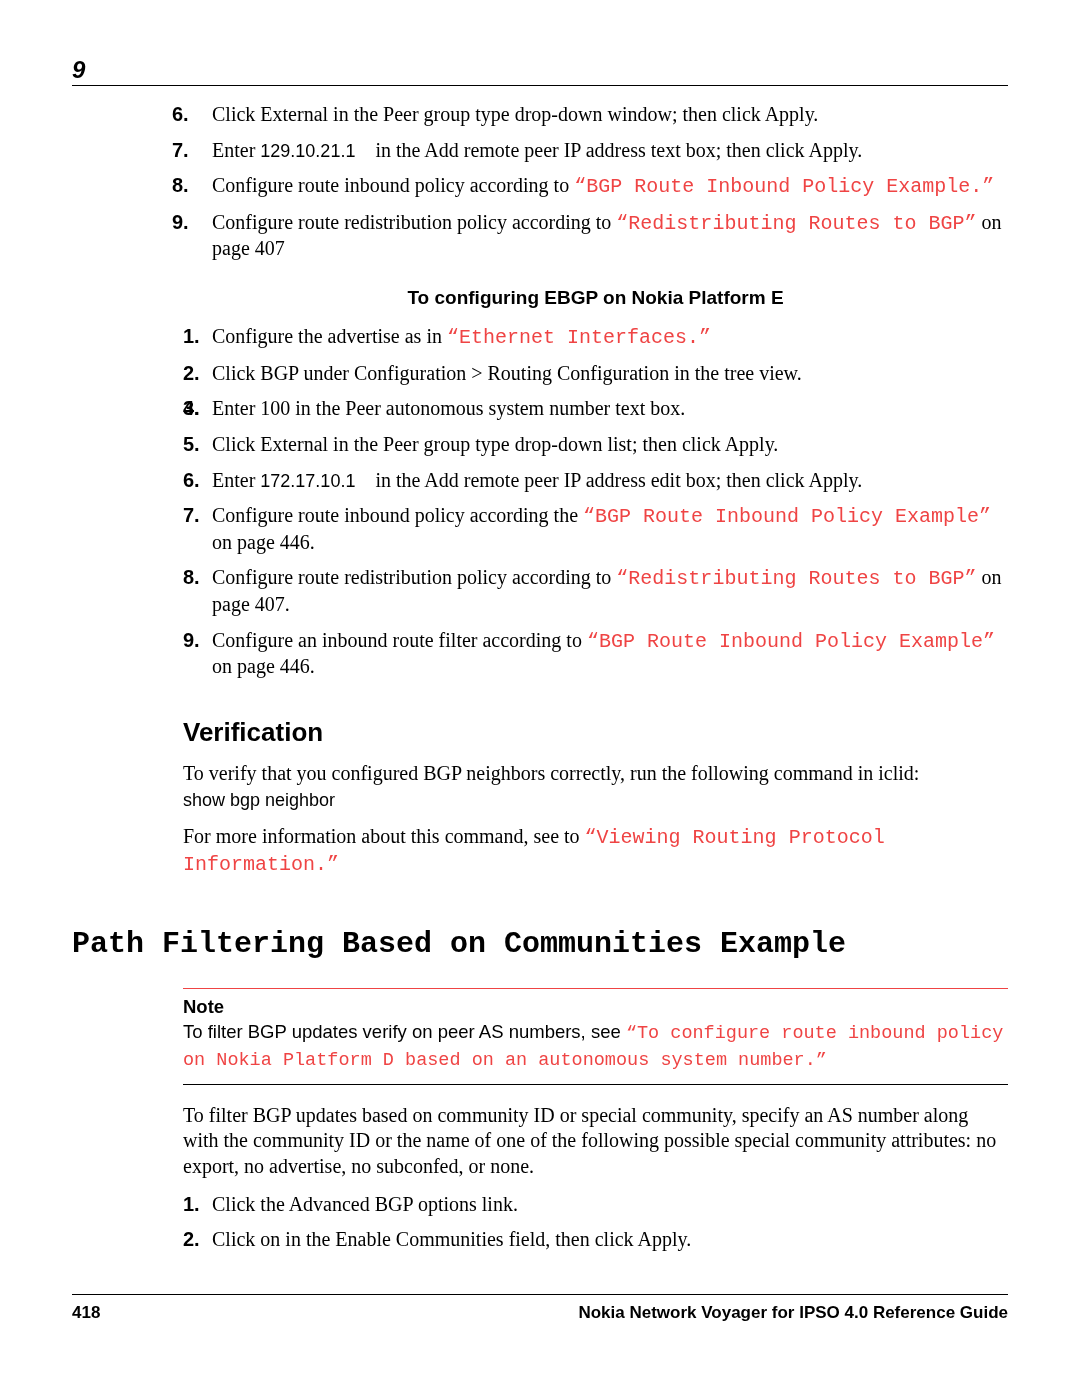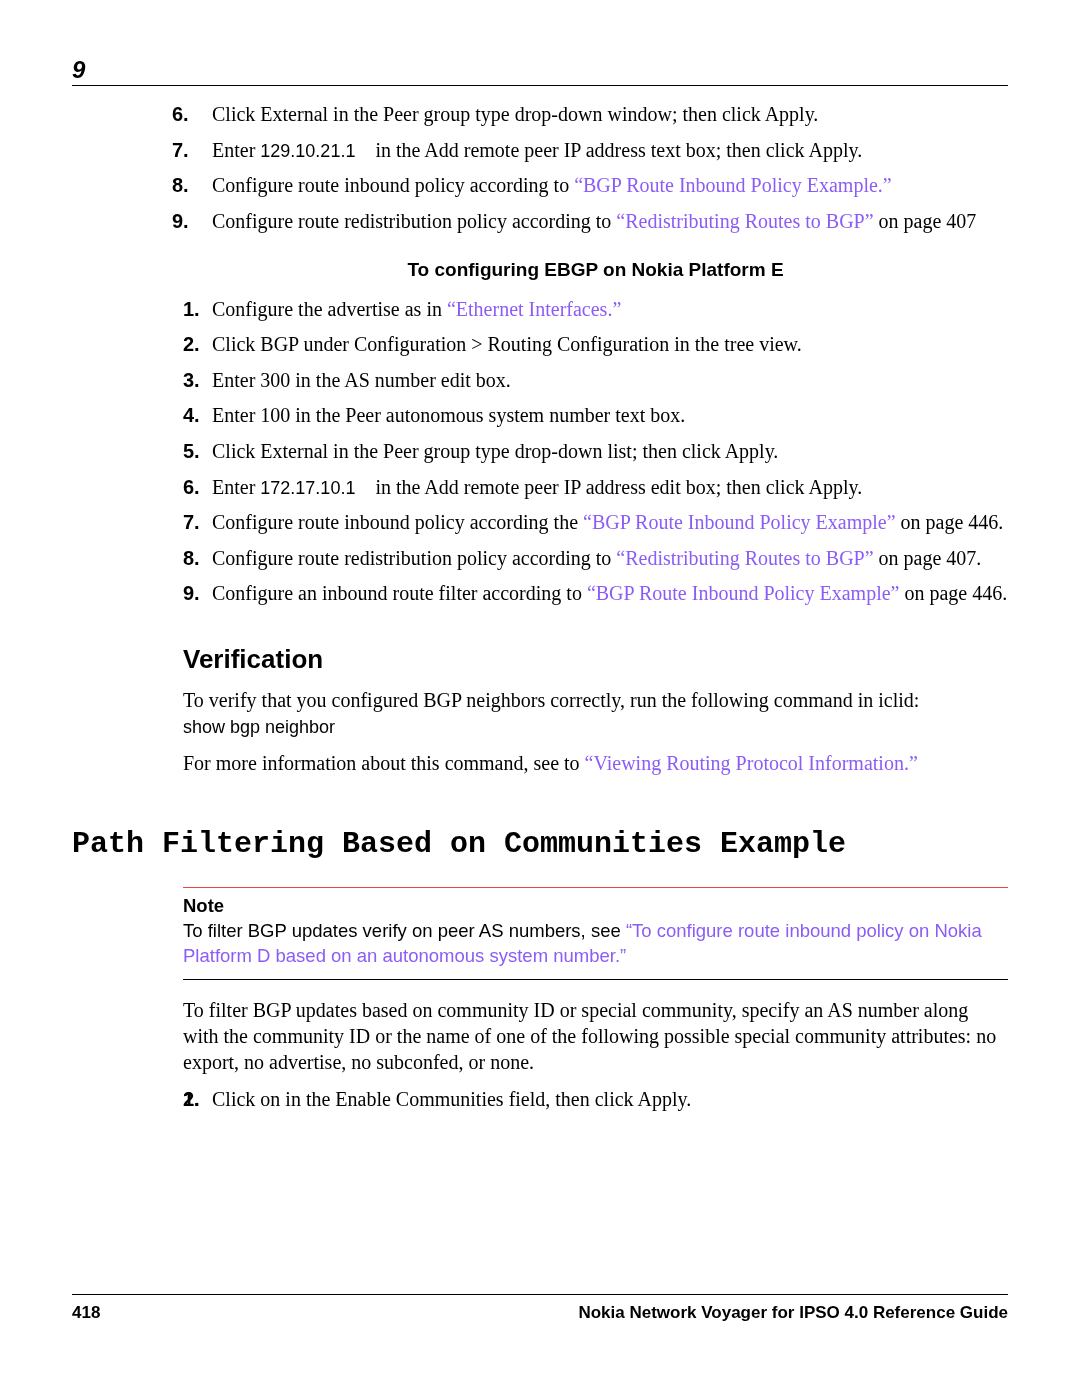--- a/index.html
+++ b/index.html
@@ -80,22 +80,23 @@
   .h1 {
     font-family: Liberation Mono, monospace;
     font-weight: bold;
     font-size: 30px;
     margin: 48px 0 24px 0;
   }
   .para {
     margin: 0 0 12px 111px;
   }
   a.xref {
-    color: #8b5cf6;
+    color: #ef4444;
     text-decoration: none;
+    font-family: Liberation Mono, monospace;
   }
   .mono {
     font-family: Arial, Helvetica, sans-serif;
     font-size: 18px;
   }
   .note-box {
     margin: 0 0 18px 111px;
     border-top: 1px solid #ef4444;
     border-bottom: 1px solid #000;
     padding: 6px 0 10px 0;
@@ -158,21 +159,20 @@
       <li>
         <span class="num">1.</span>
         <span>Configure the advertise as in </span><a class="xref">“Ethernet Interfaces.”</a>
       </li>
       <li>
         <span class="num">2.</span>
         <span>Click BGP under Configuration &gt; Routing Configuration in the tree view.</span>
       </li>
       <li>
         <span class="num">3.</span>
-        <span>Enter 300 in the AS number edit box.</span>
       </li>
       <li>
         <span class="num">4.</span>
         <span>Enter 100 in the Peer autonomous system number text box.</span>
       </li>
       <li>
         <span class="num">5.</span>
         <span>Click External in the Peer group type drop-down list; then click Apply.</span>
       </li>
       <li>
@@ -207,20 +207,21 @@
     <div class="note-box">
       <span class="note-label">Note</span><br>
       <span>To filter BGP updates verify on peer AS numbers, see </span><a class="xref">“To configure route inbound policy on Nokia Platform D based on an autonomous system number.”</a>
     </div>
 
     <p class="para">To filter BGP updates based on community ID or special community, specify an AS number along with the community ID or the name of one of the following possible special community attributes: no export, no advertise, no subconfed, or none.</p>
 
     <ul class="ol">
       <li>
         <span class="num">1.</span>
+        <span>Click the Advanced BGP options link.</span>
       </li>
       <li>
         <span class="num">2.</span>
         <span>Click on in the Enable Communities field, then click Apply.</span>
       </li>
     </ul>
 
   </div>
 
   <div class="footer-rule"></div>

